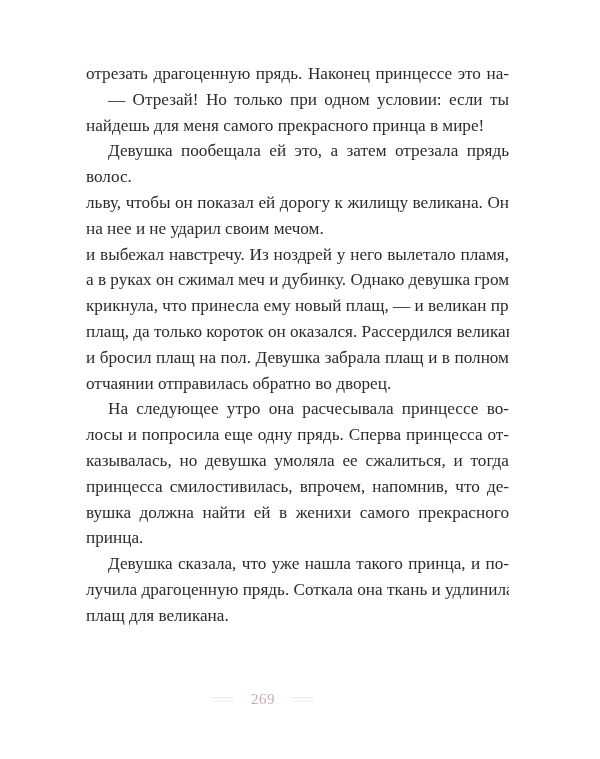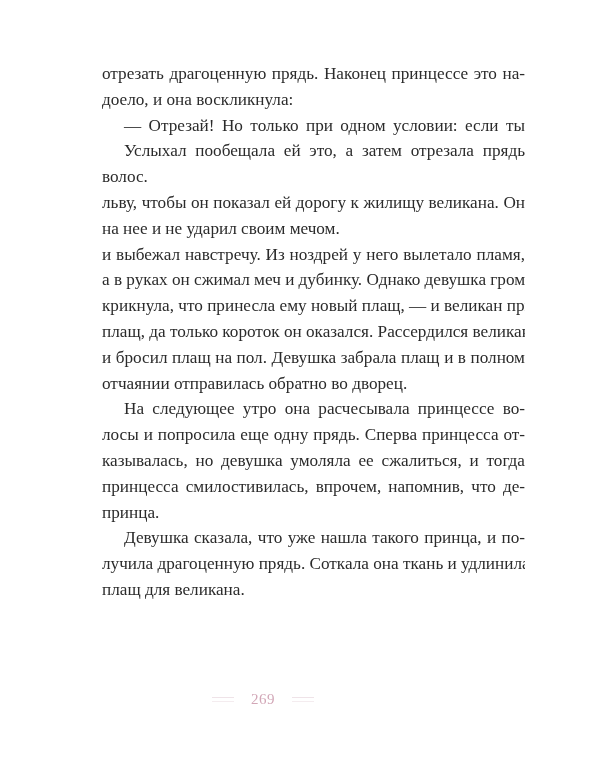--- a/index.html
+++ b/index.html
@@ -20,21 +20,20 @@
       left: 0; top: 0;
       width: 600px;
       height: 759px;
       background: #ffffff;
     }
     .text-block {
       position: absolute;
       left: 86px;
       top: 61px;
       width: 423px;
-      margin-left: 16px;
     }
     .line {
       display: block;
       height: 25.8px;
       line-height: 25.8px;
       font-size: 17.2px;
       white-space: nowrap;
       text-align: justify;
       text-align-last: justify;
       overflow: hidden;
@@ -69,36 +68,37 @@
       color: #d2a7b7;
       letter-spacing: 0.5px;
     }
   </style>
 </head>
 <body>
 
 <div class="page">
   <div class="text-block">
     <span class="line">отрезать драгоценную прядь. Наконец принцессе это на-</span>
-    <span class="line last">доело, и она воскликнула:</span>
     <span class="line indent">— Отрезай! Но только при одном условии: если ты</span>
-    <span class="line indent">Услыхал пообещала ей это, а затем отрезала прядь</span>
+    <span class="line last">найдешь для меня самого прекрасного принца в мире!</span>
+    <span class="line indent">Девушка пообещала ей это, а затем отрезала прядь</span>
     <span class="line last">волос.</span>
     <span class="line">льву, чтобы он показал ей дорогу к жилищу великана. Он</span>
     <span class="line last">на нее и не ударил своим мечом.</span>
     <span class="line">и выбежал навстречу. Из ноздрей у него вылетало пламя,</span>
     <span class="line">а в руках он сжимал меч и дубинку. Однако девушка громко</span>
     <span class="line">крикнула, что принесла ему новый плащ, — и великан при-</span>
     <span class="line">плащ, да только короток он оказался. Рассердился великан</span>
     <span class="line">и бросил плащ на пол. Девушка забрала плащ и в полном</span>
     <span class="line last">отчаянии отправилась обратно во дворец.</span>
     <span class="line indent">На следующее утро она расчесывала принцессе во-</span>
     <span class="line">лосы и попросила еще одну прядь. Сперва принцесса от-</span>
     <span class="line">казывалась, но девушка умоляла ее сжалиться, и тогда</span>
     <span class="line">принцесса смилостивилась, впрочем, напомнив, что де-</span>
+    <span class="line">вушка должна найти ей в женихи самого прекрасного</span>
     <span class="line last">принца.</span>
     <span class="line indent">Девушка сказала, что уже нашла такого принца, и по-</span>
     <span class="line">лучила драгоценную прядь. Соткала она ткань и удлинила</span>
     <span class="line last">плащ для великана.</span>
   </div>
 
   <div class="folio">
     <span class="folio-ornament"></span>
     <span class="folio-number">269</span>
     <span class="folio-ornament"></span>

